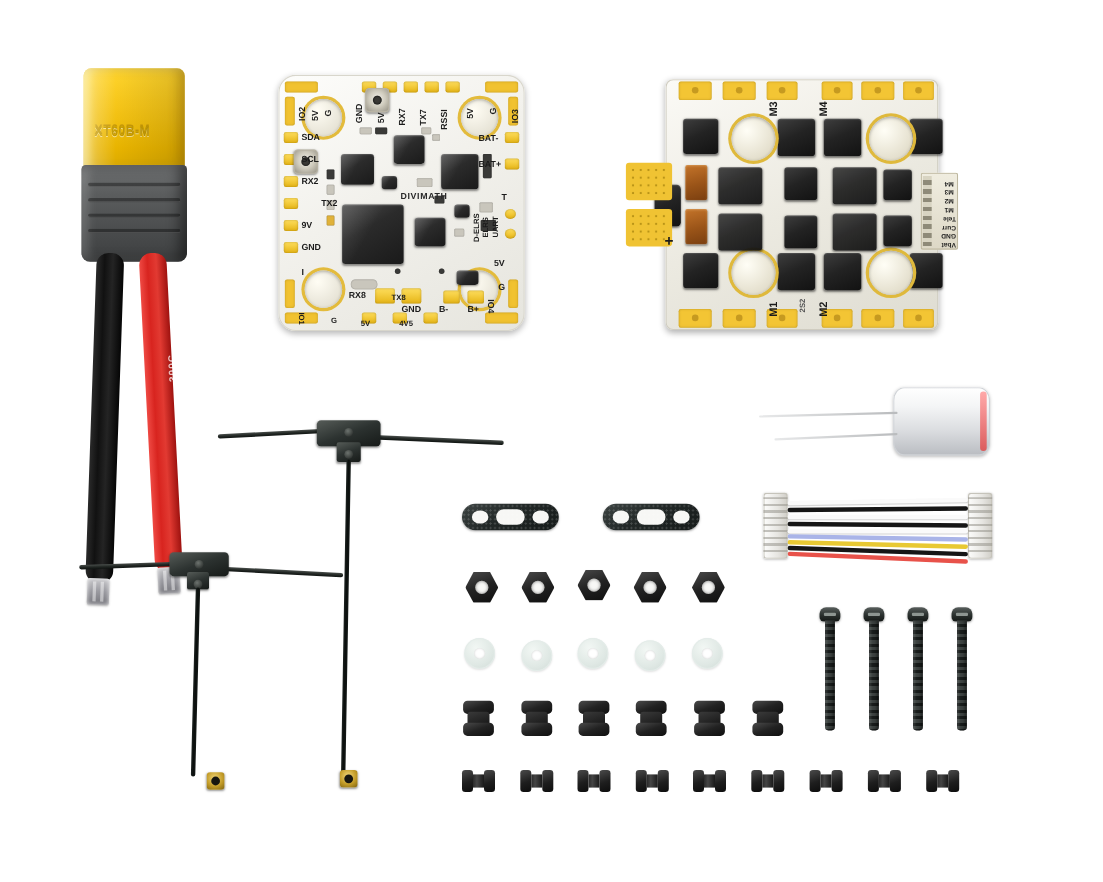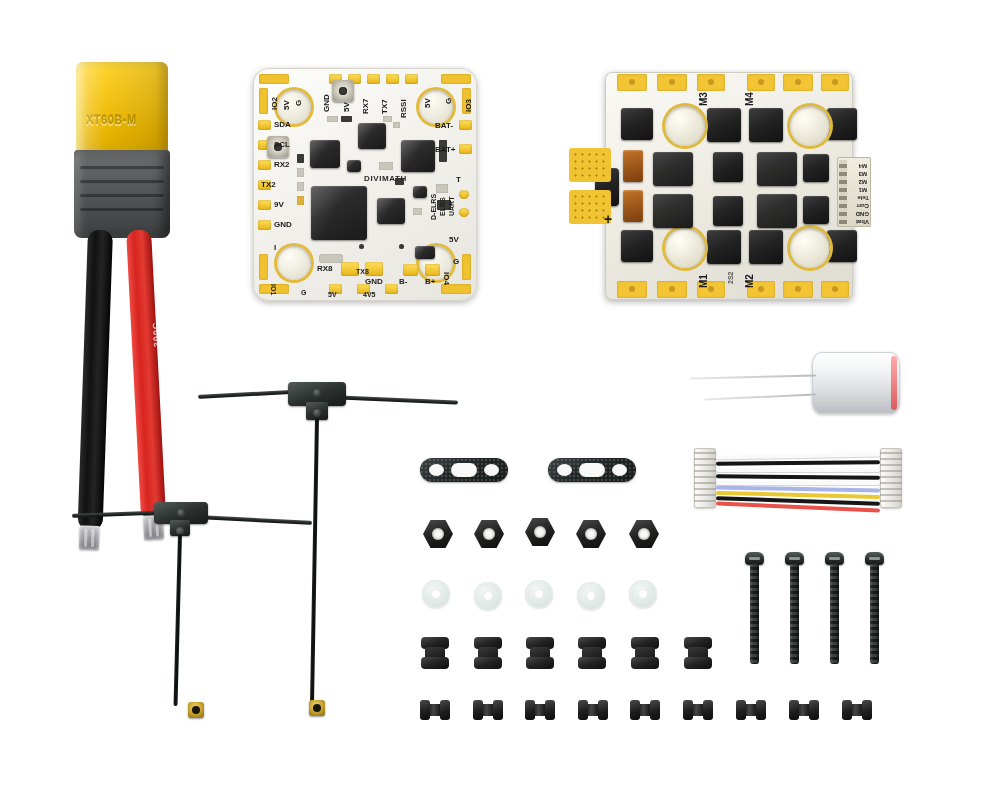--- a/index.html
+++ b/index.html
@@ -306,21 +306,21 @@
     <div class="silk rot90" style="left:192px;top:36px;font-size:8px;">G</div>
     <div class="silk rot90" style="left:212px;top:44px;font-size:8px;">IO3</div>
 
     <div class="silk rot90" style="left:18px;top:42px;font-size:8px;">IO2</div>
     <div class="silk rot90" style="left:30px;top:42px;font-size:8px;">5V</div>
     <div class="silk rot90" style="left:42px;top:38px;font-size:8px;">G</div>
 
     <div class="silk" style="left:21px;top:53px;font-size:8px;">SDA</div>
     <div class="silk" style="left:21px;top:73px;font-size:8px;">SCL</div>
     <div class="silk" style="left:21px;top:93px;font-size:8px;">RX2</div>
-    <div class="silk" style="left:8px;top:113px;font-size:8px;">TX2</div>
+    <div class="silk" style="left:39px;top:113px;font-size:8px;">TX2</div>
     <div class="silk" style="left:21px;top:133px;font-size:8px;">9V</div>
     <div class="silk" style="left:21px;top:153px;font-size:8px;">GND</div>
     <div class="silk" style="left:21px;top:176px;font-size:8px;">I</div>
 
     <div class="silk" style="left:182px;top:54px;font-size:8px;">BAT-</div>
     <div class="silk" style="left:182px;top:78px;font-size:8px;">BAT+</div>
     <div class="silk rot90" style="left:195px;top:148px;font-size:7px;">UART</div>
     <div class="silk rot90" style="left:186px;top:148px;font-size:7px;">ELRS</div>
     <div class="silk rot90" style="left:177px;top:152px;font-size:7px;">D-ELRS</div>
     <div class="silk" style="left:203px;top:108px;font-size:8px;">T</div>

